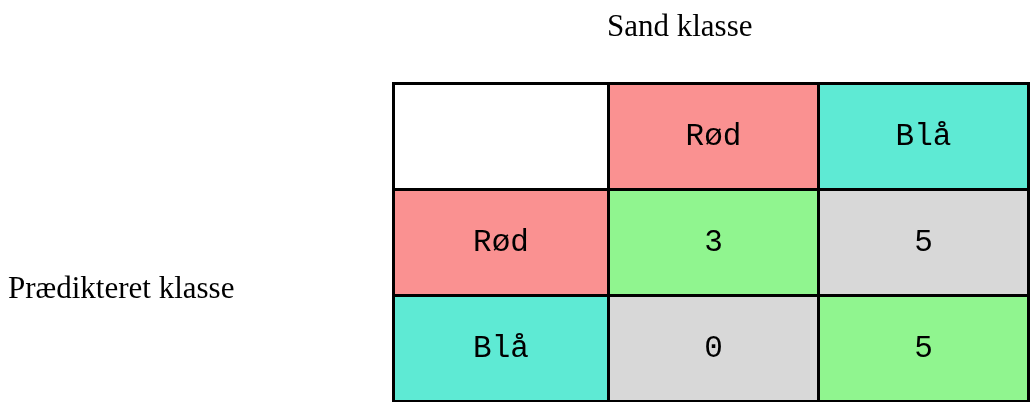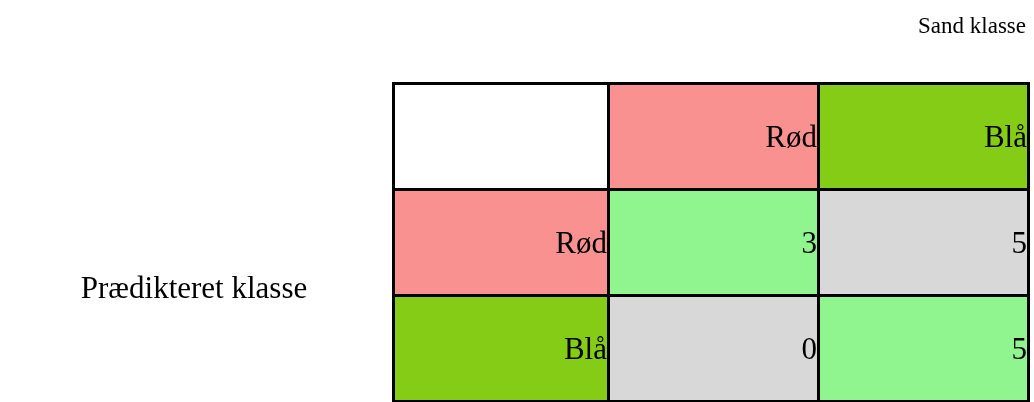--- a/index.html
+++ b/index.html
@@ -15,63 +15,64 @@
     color: #000000;
     position: relative;
   }
 
   
   .col-axis-title {
     position: absolute;
     left: 607px;
     top: 6px;
     width: 419px;
-    text-align: right;
-    font-size: 23px;
+    text-align: left;
+    font-size: 31px;
     line-height: 40px;
     white-space: nowrap;
   }
 
   
   .row-axis-title {
     position: absolute;
     left: 8px;
     top: 268px;
     width: 372px;
-    text-align: center;
+    text-align: left;
     font-size: 31px;
     line-height: 40px;
     white-space: nowrap;
   }
 
   
   .matrix {
     position: absolute;
     left: 392px;
     top: 82px;
     width: 634px;
     height: 310px;
     border-collapse: collapse;
     table-layout: fixed;
   }
   .matrix td {
     border: 3px solid #000000;
     padding: 0;
-    text-align: right;
+    text-align: center;
     vertical-align: middle;
     font-size: 31px;
     line-height: 1;
     height: 103px;
+    font-family: Liberation Mono, monospace;
   }
   .matrix col.c-label { width: 215px; }
   .matrix col.c-data  { width: 210px; }
 
   .cell-blank  { background: #ffffff; }
   .cell-red    { background: #fa9191; }
-  .cell-blue   { background: #84cc16; }
+  .cell-blue   { background: #5eead4; }
   .cell-green  { background: #90f58f; }
   .cell-gray   { background: #d8d8d8; }
 </style>
 </head>
 <body>
 
 <div class="col-axis-title">Sand klasse</div>
 
 <div class="row-axis-title">Prædikteret klasse</div>
 

